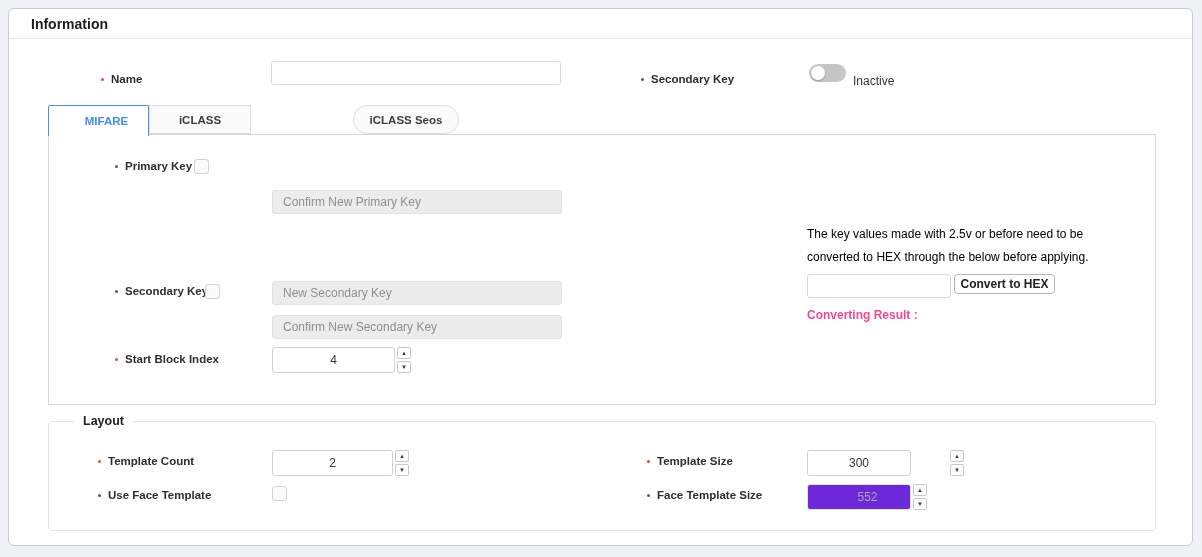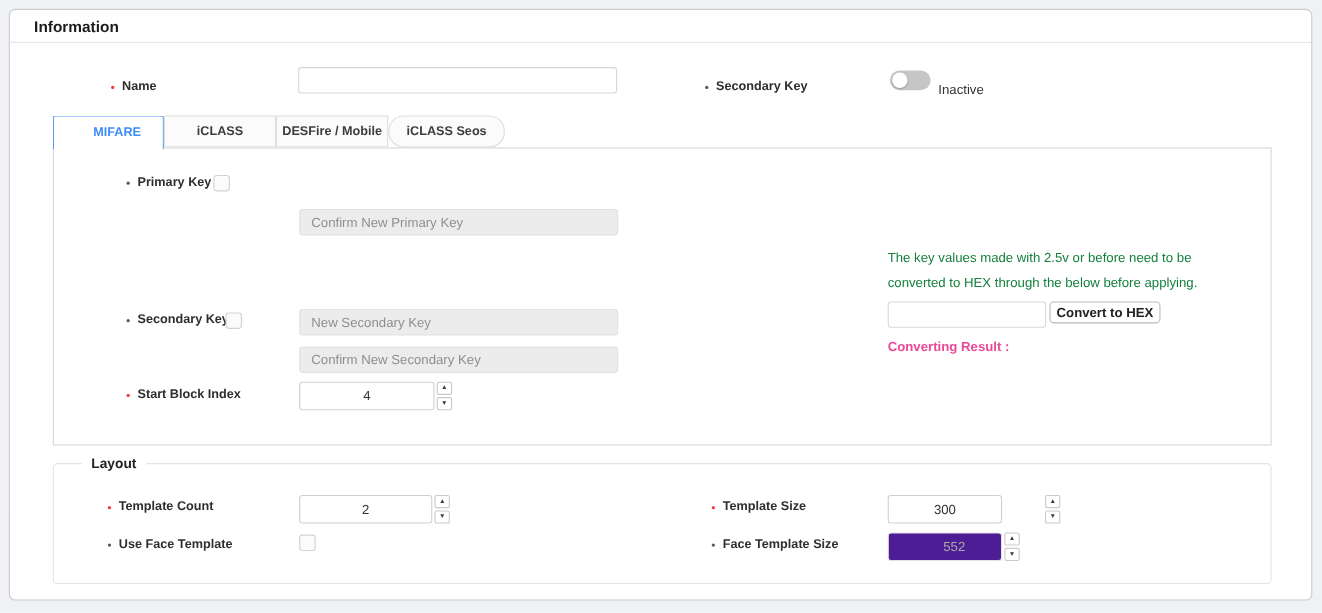--- a/index.html
+++ b/index.html
@@ -47,29 +47,29 @@
 
   
   .chk { position:absolute; width:15px; height:15px; border:1px solid #d2d2d2; border-radius:3px; background:#fbfbfb; cursor:pointer; }
 
   
   .spinner { position:absolute; display:flex; align-items:stretch; }
   .spin-input {
     border:1px solid #d0d0d0; border-radius:3px; height:26px; background:#fff;
     font-family:"Liberation Sans", sans-serif; font-size:12px; color:#333; text-align:center; outline:none;
   }
-  .spin-input:disabled { background:#4c1d95; border-color:#e2e2e2; color:#a9a9a9;padding-left:17px; -webkit-text-fill-color:#a9a9a9; }
+  .spin-input:disabled { background:#6d28d9; border-color:#e2e2e2; color:#a9a9a9;padding-left:17px; -webkit-text-fill-color:#a9a9a9; }
   .spin-btns { display:flex; flex-direction:column; justify-content:space-between; margin-left:2px; height:26px; }
   .spin-btn {
     width:14px; height:12px; border:1px solid #c9c9c9; border-radius:2px; background:#fff;
     font-size:6px; line-height:10px; color:#3a3a3a; text-align:center; cursor:pointer; padding:0;
     display:flex; align-items:center; justify-content:center;
   }
 
-  .note-line { position:absolute; font-size:12px; color:#15803d; white-space:nowrap; }
+  .note-line { position:absolute; font-size:12px; color:#000000; white-space:nowrap; }
   .result-lbl { position:absolute; font-size:12px; font-weight:bold; color:#ec4899; white-space:nowrap; }
   .convert-btn {
     position:absolute; height:20px; background:#fff; border:1px solid #b9b9b9; border-radius:4px;
     font-family:"Liberation Sans", sans-serif; font-size:12px; font-weight:bold; color:#222; cursor:pointer;
   }
 
   .layout-box { position:absolute; left:39px; top:412px; width:1108px; height:110px; border:1px solid #e3e3e3; border-radius:4px; }
   .layout-legend { position:absolute; left:25px; top:-8px; background:#fff; padding:0 9px; font-size:12.5px; font-weight:bold; color:#222; }
 </style>
 </head>
@@ -94,23 +94,20 @@
     <div class="knob"></div>
   </div>
   <div class="toggle-state" style="left:844px; top:65px;">Inactive</div>
 
   <div class="tab active" style="left:39px; width:101px;">
     <span>MIFARE</span>
   </div>
   <div class="tab" style="left:140px; width:102px;">
     <span>iCLASS</span>
   </div>
-  <div class="tab" style="left:242px; width:102px;">
-    <span>DESFire / Mobile</span>
-  </div>
   <div class="tab" style="left:344px; width:106px;border-radius:14px;">
     <span>iCLASS Seos</span>
   </div>
 
   <div class="panel">
 
     <div class="lbl" style="left:66px; top:25px;">
       <span class="dot"></span>
       <span>Primary Key</span>
     </div>

